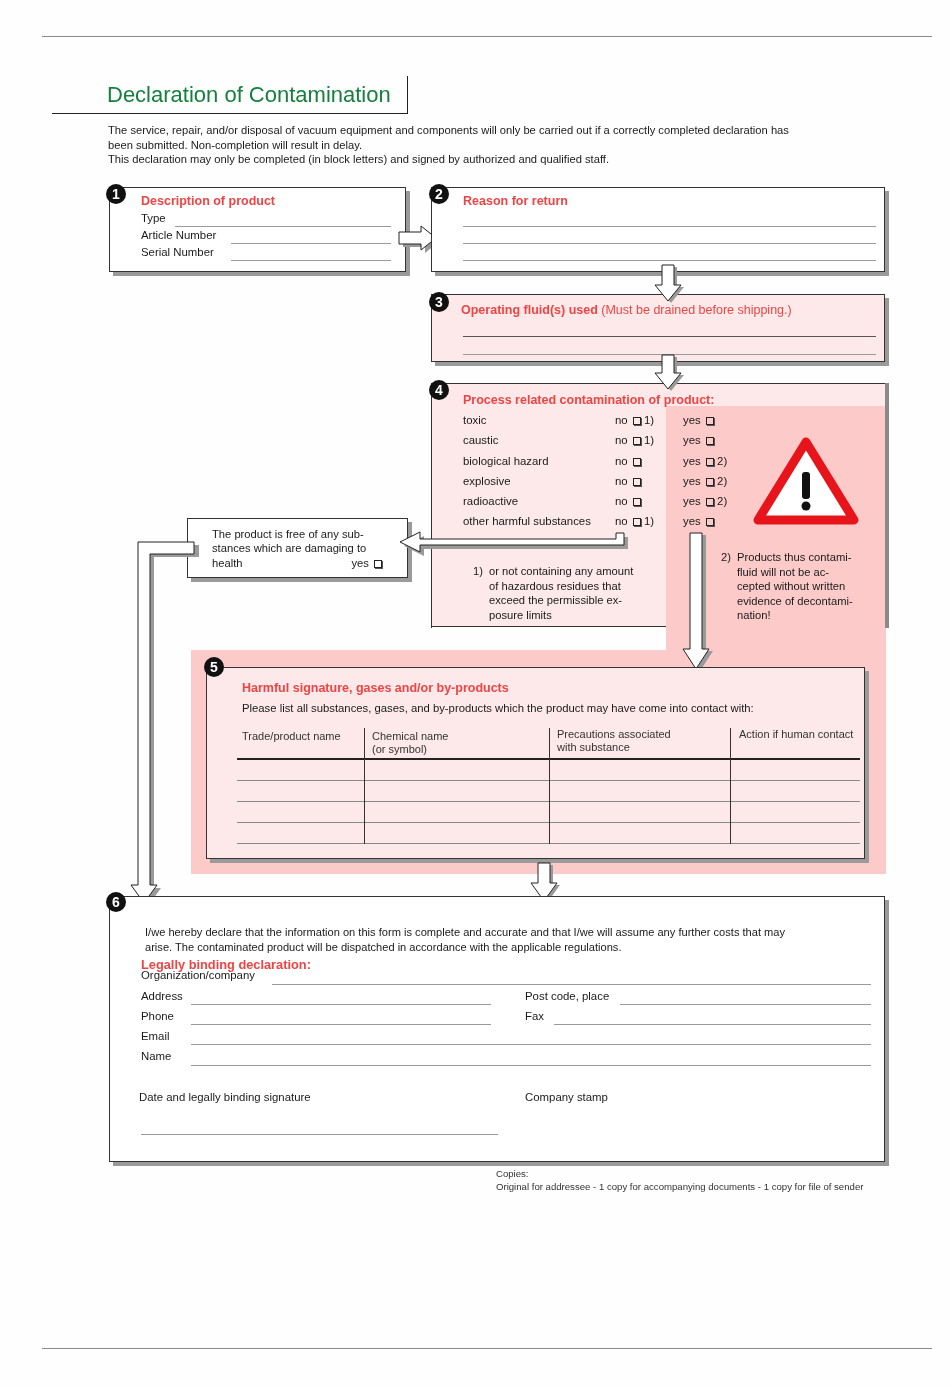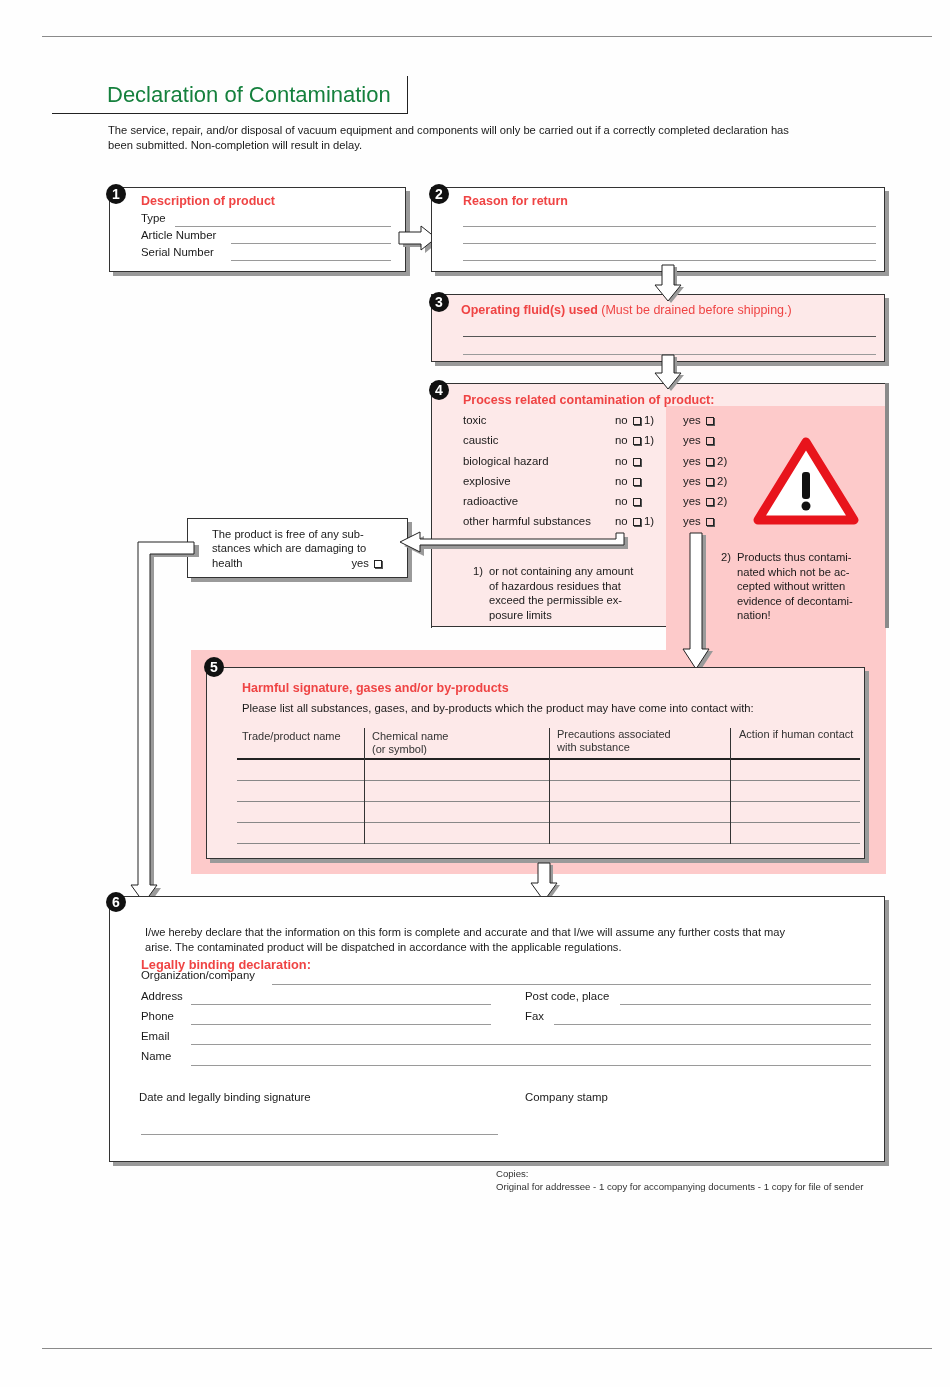--- a/index.html
+++ b/index.html
@@ -31,20 +31,21 @@
 
 <div class="hr" style="left:42px; top:36px; width:890px;"></div>
 <div class="hr" style="left:42px; top:1348px; width:890px;"></div>
 
 <div class="abs title-wrap">
   <div class="title">Declaration of Contamination</div>
 </div>
 <div class="abs intro">
   <div>The service, repair, and/or disposal of vacuum equipment and components will only be carried out if a correctly completed declaration has</div>
   <div>been submitted. Non-completion will result in delay.</div>
+  <div>This declaration may only be completed (in block letters) and signed by authorized and qualified staff.</div>
 </div>
 
 <div class="zone-red" style="left:666px; top:386px; width:220px; height:290px;"></div>
 <div class="zone-red" style="left:191px; top:650px; width:695px; height:224px;"></div>
 
 <div class="box" style="left:109px; top:187px; width:297px; height:85px;"></div>
 <div class="num" style="left:106px; top:184px;">1</div>
 <div class="h" style="left:141px; top:194px;">Description of product</div>
 <div class="lbl" style="left:141px; top:212px;">Type</div>
 <div class="line" style="left:175px; top:226px; width:216px;"></div>
@@ -124,21 +125,21 @@
     <div>or not containing any amount</div>
     <div>of hazardous residues that</div>
     <div>exceed the permissible ex-</div>
     <div>posure limits</div>
   </div>
 </div>
 <div class="note" style="left:721px; top:550px;">
   <span style="position:absolute; left:0; top:0;">2)</span>
   <div style="margin-left:16px; white-space:nowrap;">
     <div>Products thus contami-</div>
-    <div>nated which not be ac-</div>
+    <div>fluid will not be ac-</div>
     <div>cepted without written</div>
     <div>evidence of decontami-</div>
     <div>nation!</div>
   </div>
 </div>
 
 <div class="box" style="left:187px; top:518px; width:221px; height:60px;"></div>
 <div class="note" style="left:212px; top:527px; width:170px; line-height:14.3px;">
   <div>The product is free of any sub-</div>
   <div>stances which are damaging to</div>

